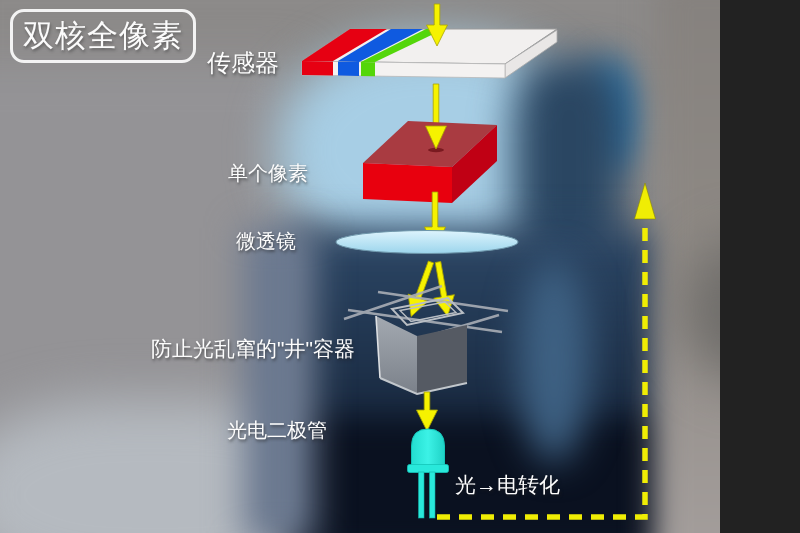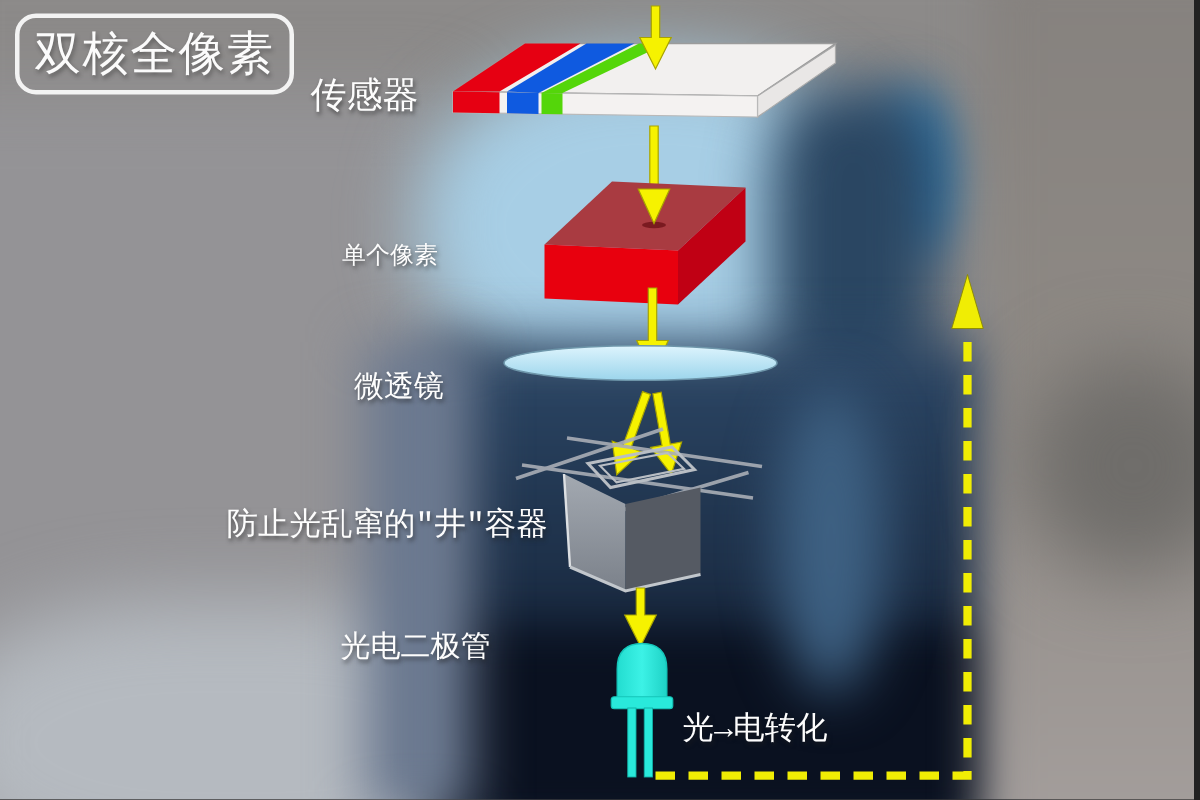--- a/index.html
+++ b/index.html
@@ -1,18 +1,18 @@
 <!DOCTYPE html>
 <html><head>
 <meta charset="utf-8">
 <style>
   html,body{margin:0;padding:0;background:#222;}
   .canvas{
-    position:relative;width:796px;height:533px;overflow:hidden;
-    font-family:Liberation Mono, monospace;
+    position:relative;width:720px;height:533px;overflow:hidden;
+    font-family:Liberation Sans, sans-serif;
     background:linear-gradient(180deg,#8e8d8c 0%,#908f90 55%,#9a999b 100%);
   }
   .bg-blob{position:absolute;pointer-events:none;}
   .b-top      {left:-40px;top:-40px;width:900px;height:140px;background:#8c8a89;filter:blur(18px);}
   .b-left     {left:-60px;top:60px;width:360px;height:430px;background:#949396;filter:blur(22px);}
   .b-botleft  {left:-40px;top:400px;width:390px;height:190px;background:#b5bac0;filter:blur(26px);border-radius:40%;}
   .b-glow     {left:278px;top:38px;width:315px;height:225px;background:#a7cee5;filter:blur(24px);border-radius:45%;}
   .b-bluestreak{left:578px;top:58px;width:62px;height:115px;background:#2f78ac;filter:blur(16px);border-radius:50%;}
   .b-darkband {left:513px;top:58px;width:112px;height:215px;background:#2a4662;filter:blur(20px);border-radius:30%;}
   .b-navy     {left:288px;top:228px;width:382px;height:325px;background:linear-gradient(180deg,#2c4766,#0c1526);filter:blur(18px);}
@@ -22,22 +22,22 @@
   .b-right    {left:655px;top:-30px;width:210px;height:625px;background:linear-gradient(180deg,#85817e 0%,#8e8984 45%,#a7a19f 100%);filter:blur(16px);}
   .b-rdark    {left:683px;top:238px;width:145px;height:145px;background:#6f6d6a;filter:blur(26px);border-radius:50%;}
 
   .overlay{position:absolute;left:0;top:0;width:800px;height:533px;}
 
   .lbl{
     position:absolute;color:#fdfdfd;white-space:nowrap;
     text-shadow:1px 2px 3px rgba(30,30,30,.6);
   }
   .lbl-sensor {left:207px;top:47px;font-size:24px;}
-  .lbl-pixel  {left:228px;top:160px;font-size:16px;}
-  .lbl-lens   {left:236px;top:228px;font-size:20px;margin-top:16px;}
+  .lbl-pixel  {left:228px;top:160px;font-size:20px;}
+  .lbl-lens   {left:236px;top:228px;font-size:20px;}
   .lbl-well   {left:151px;top:335px;font-size:21px;}
   .lbl-diode  {left:227px;top:417px;font-size:20px;}
   .lbl-conv   {left:455px;top:471px;font-size:21px;}
 
   .title-box{
     position:absolute;left:10px;top:9px;width:186px;height:54px;box-sizing:border-box;
     border:3px solid #f3f3f3;border-radius:14px;
     display:flex;align-items:center;justify-content:center;
     color:#fbfbfb;font-size:31px;letter-spacing:1px;
     text-shadow:1px 2px 3px rgba(40,40,40,.45);

